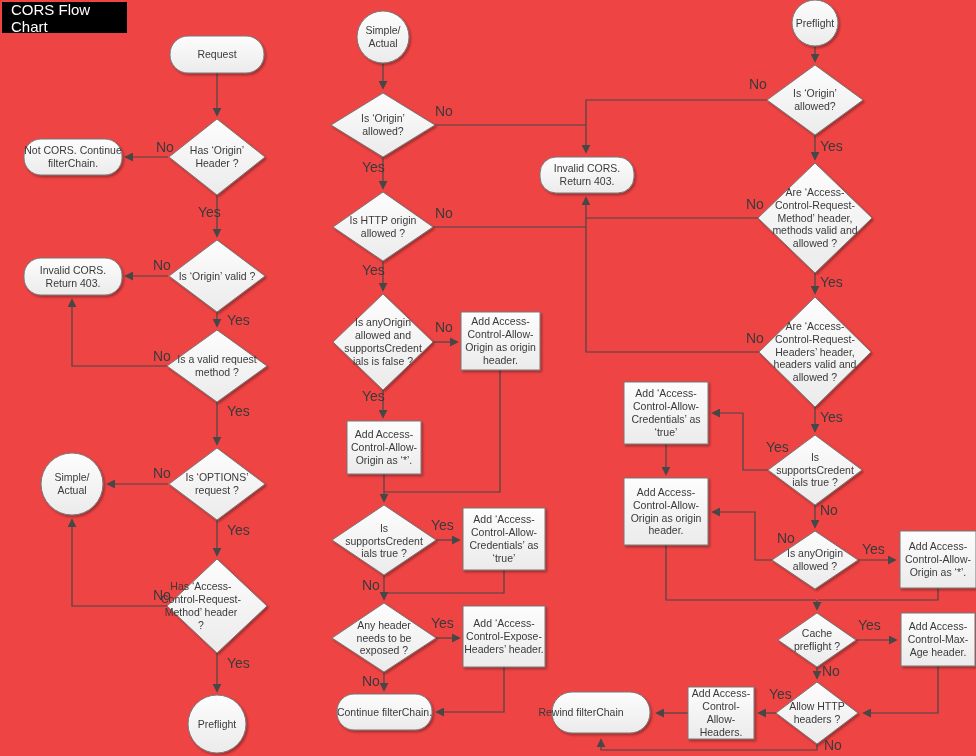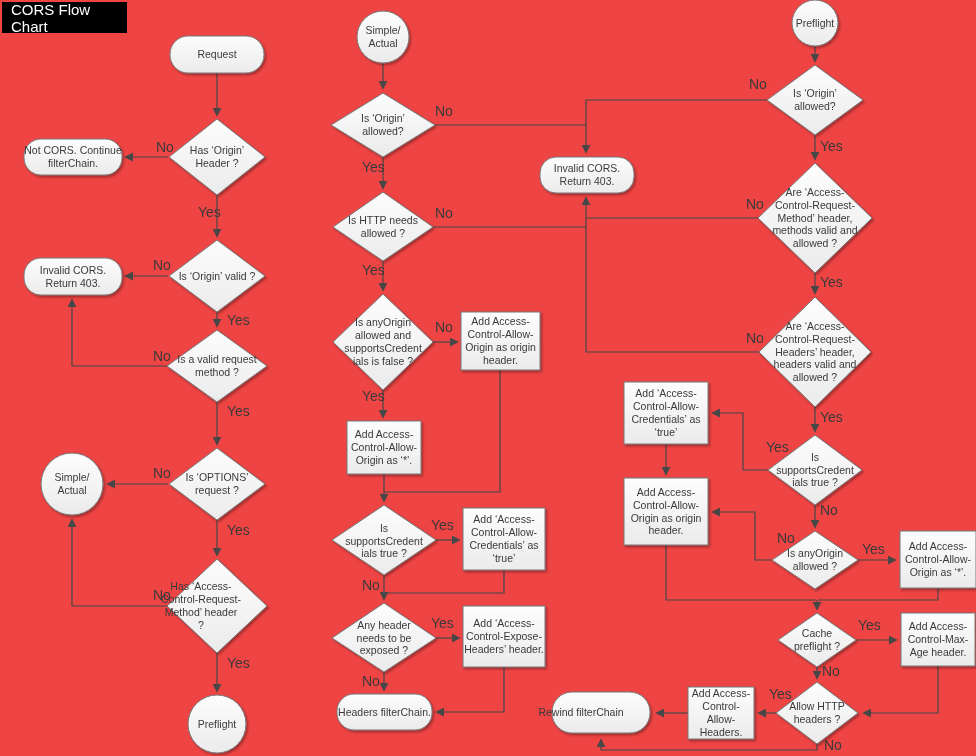--- a/index.html
+++ b/index.html
@@ -138,21 +138,21 @@
   <div class="nl" style="left:154px;top:579px;width:94px;height:54px">Has ‘Access-
 Control-Request-
 Method’ header
 ?</div>
   <div class="nl" style="left:188px;top:696px;width:58px;height:56px">Preflight</div>
 
   <div class="nl" style="left:357px;top:12px;width:52px;height:50px">Simple/
 Actual</div>
   <div class="nl" style="left:338px;top:103px;width:90px;height:44px">Is ‘Origin’
 allowed?</div>
-  <div class="nl" style="left:336px;top:205px;width:94px;height:44px">Is HTTP needs
+  <div class="nl" style="left:336px;top:205px;width:94px;height:44px">Is HTTP origin
 allowed ?</div>
   <div class="nl" style="left:335px;top:316px;width:96px;height:52px">Is anyOrigin
 allowed and
 supportsCredent
 ials is false ?</div>
   <div class="nl" style="left:461px;top:312px;width:79px;height:58px">Add Access-
 Control-Allow-
 Origin as origin
 header.</div>
   <div class="nl" style="left:347px;top:421px;width:74px;height:53px">Add Access-
@@ -164,21 +164,21 @@
   <div class="nl" style="left:463px;top:508px;width:82px;height:62px">Add ‘Access-
 Control-Allow-
 Credentials’ as
 ‘true’</div>
   <div class="nl" style="left:336px;top:618px;width:96px;height:40px">Any header
 needs to be
 exposed ?</div>
   <div class="nl" style="left:463px;top:606px;width:82px;height:61px">Add ‘Access-
 Control-Expose-
 Headers’ header.</div>
-  <div class="nl" style="left:337px;top:694px;width:95px;height:36px">Headers filterChain.</div>
+  <div class="nl" style="left:337px;top:694px;width:95px;height:36px">Continue filterChain.</div>
   <div class="nl" style="left:540px;top:157px;width:94px;height:36px">Invalid CORS.
 Return 403.</div>
 
   <div class="nl" style="left:791px;top:0px;width:48px;height:46px">Preflight</div>
   <div class="nl" style="left:770px;top:78px;width:90px;height:44px">Is ‘Origin’
 allowed?</div>
   <div class="nl" style="left:758px;top:186px;width:114px;height:64px">Are ‘Access-
 Control-Request-
 Method’ header,
 methods valid and

